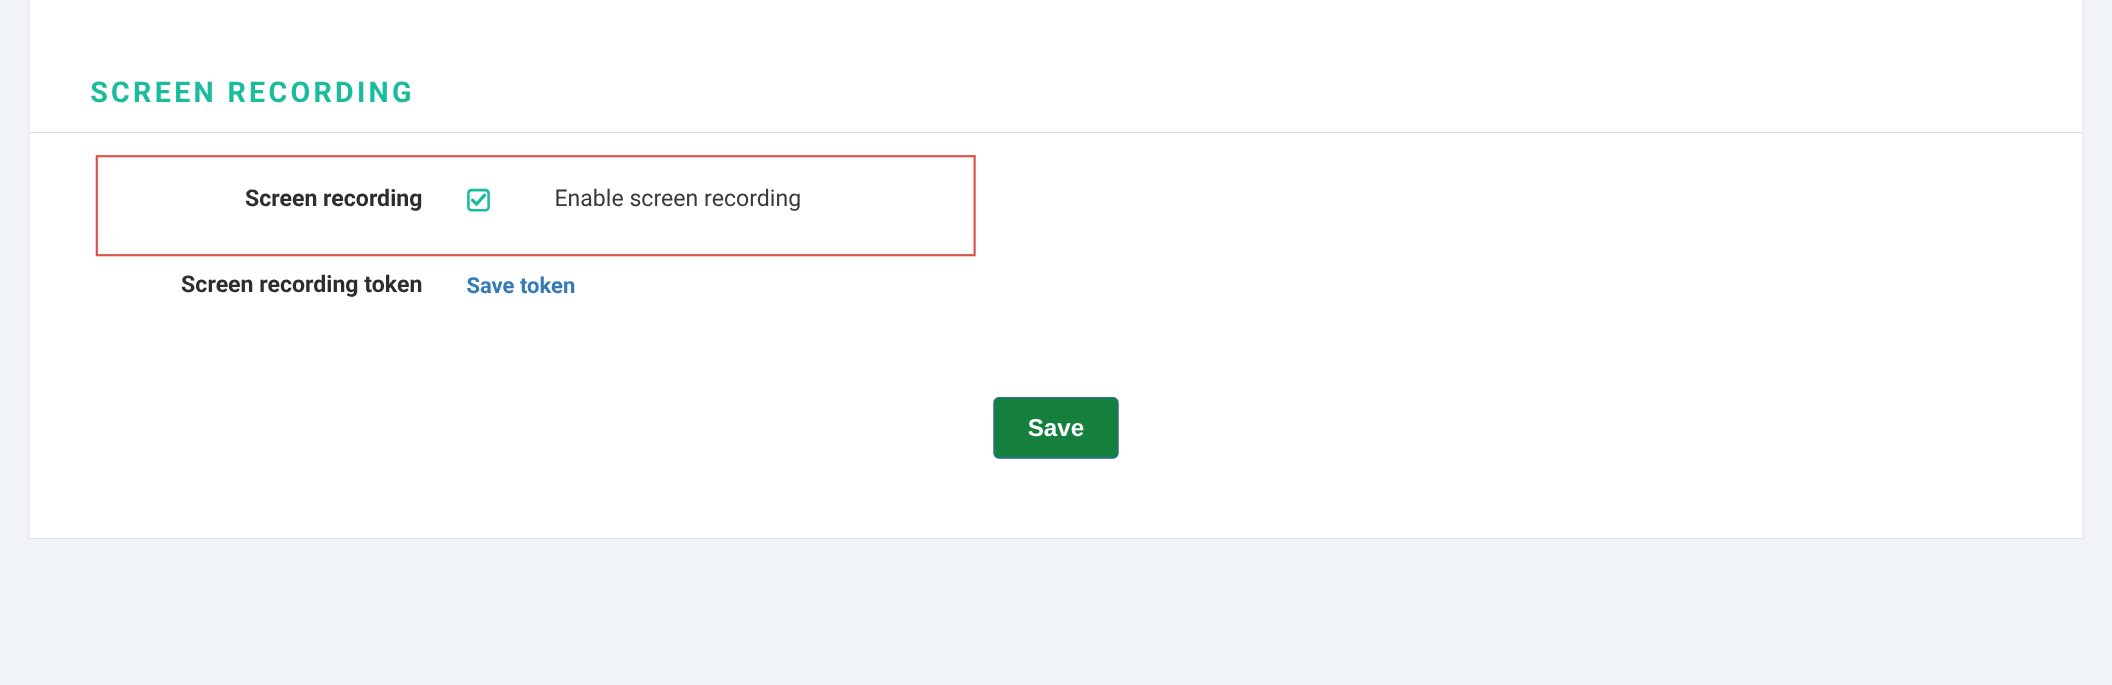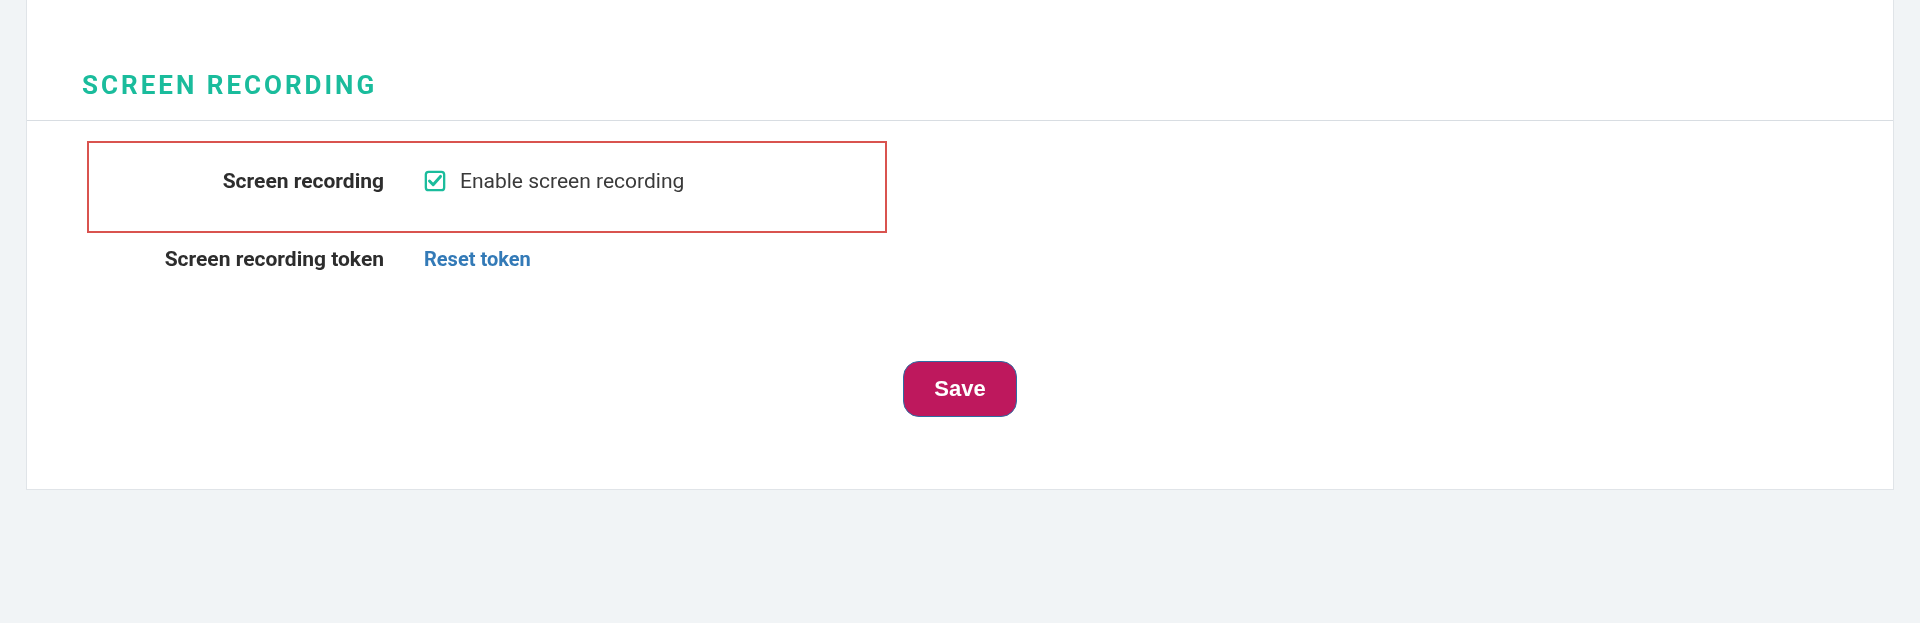--- a/index.html
+++ b/index.html
@@ -49,23 +49,24 @@
     .row-label {
       width: 335px;
       text-align: right;
       font-weight: 700;
       font-size: 21px;
       color: #2d2d2d;
       padding-right: 40px;
     }
     .row-control {
       display: flex;
-      align-items: center;
+      align-items: flex-end;
       font-size: 21px;
       color: #3a3a3a;
+      gap: 44px;
     }
     .checkbox-icon {
       width: 22px;
       height: 22px;
       margin-right: 14px;
       display: inline-flex;
       align-items: center;
       justify-content: center;
     }
     .checkbox-icon svg {
@@ -87,24 +88,24 @@
       font-size: 20px;
       text-decoration: none;
       cursor: pointer;
     }
     .save-row {
       display: flex;
       justify-content: center;
       margin-top: 90px;
     }
     .save-button {
-      background: #be185d;
+      background: #15803d;
       color: #ffffff;
       border: 1px solid #2e6da4;
-      border-radius: 16px;
+      border-radius: 5px;
       font-size: 22px;
       font-weight: 700;
       padding: 14px 30px;
       cursor: pointer;
     }
   </style>
 </head>
 <body>
 
 <div class="panel">
@@ -121,21 +122,21 @@
             <rect x="2" y="2" width="20" height="20" rx="3" ry="3" fill="none" stroke="#1abc9c" stroke-width="2.5"></rect>
             <path d="M6 12 L10 16 L18 7" fill="none" stroke="#1abc9c" stroke-width="3.2" stroke-linecap="round" stroke-linejoin="round"></path>
           </svg>
         </span>
         <span>Enable screen recording</span>
       </label>
     </div>
 
     <div class="plain-row">
       <div class="row-label">Screen recording token</div>
-      <a class="reset-link">Reset token</a>
+      <a class="reset-link">Save token</a>
     </div>
 
     <div class="save-row">
       <button class="save-button">Save</button>
     </div>
 
   </div>
 </div>
 
 </body></html>

